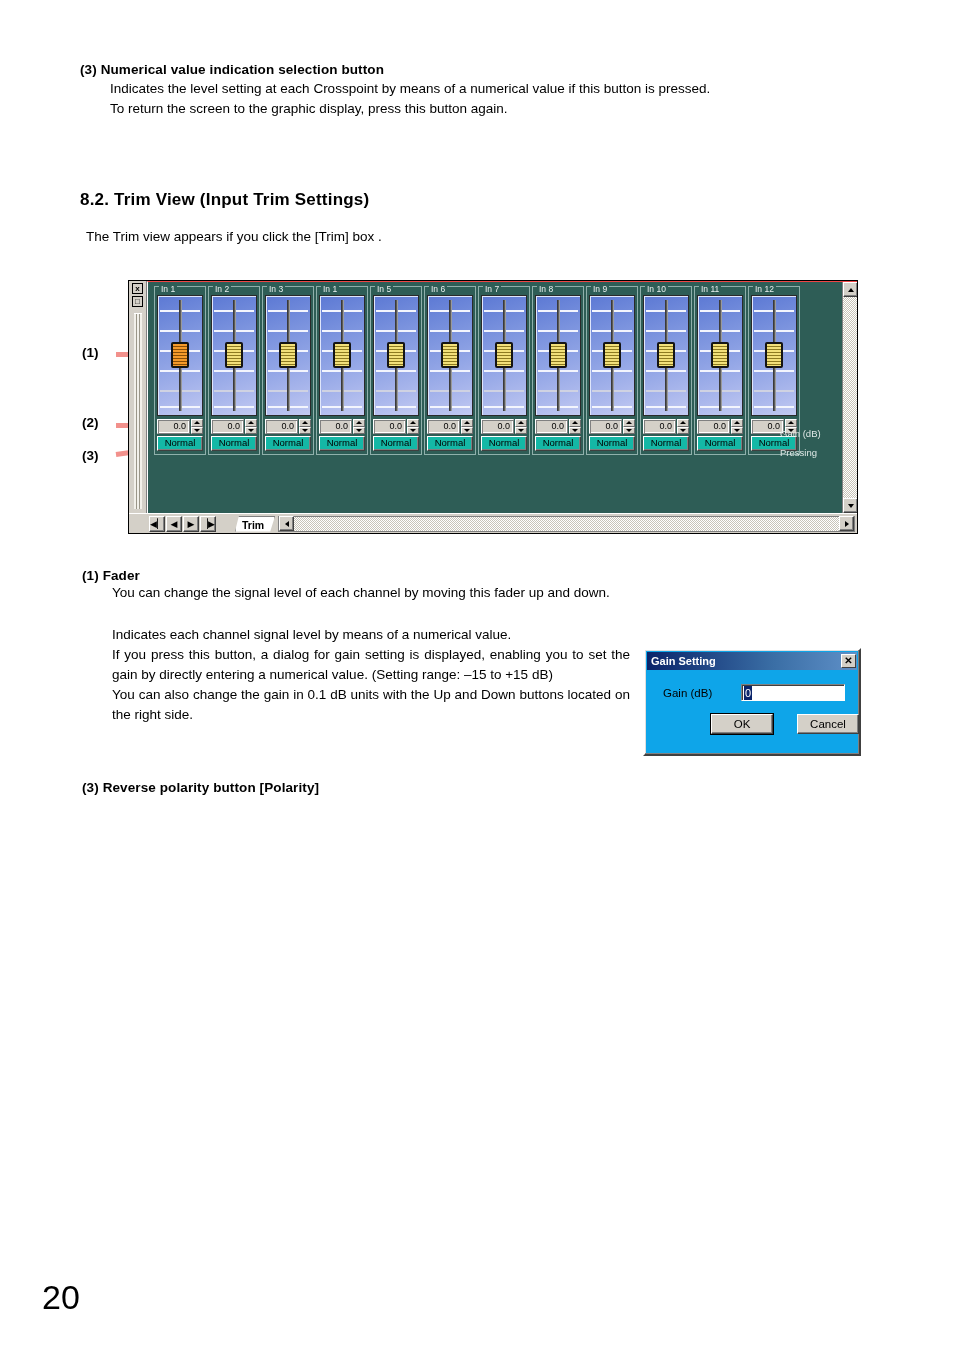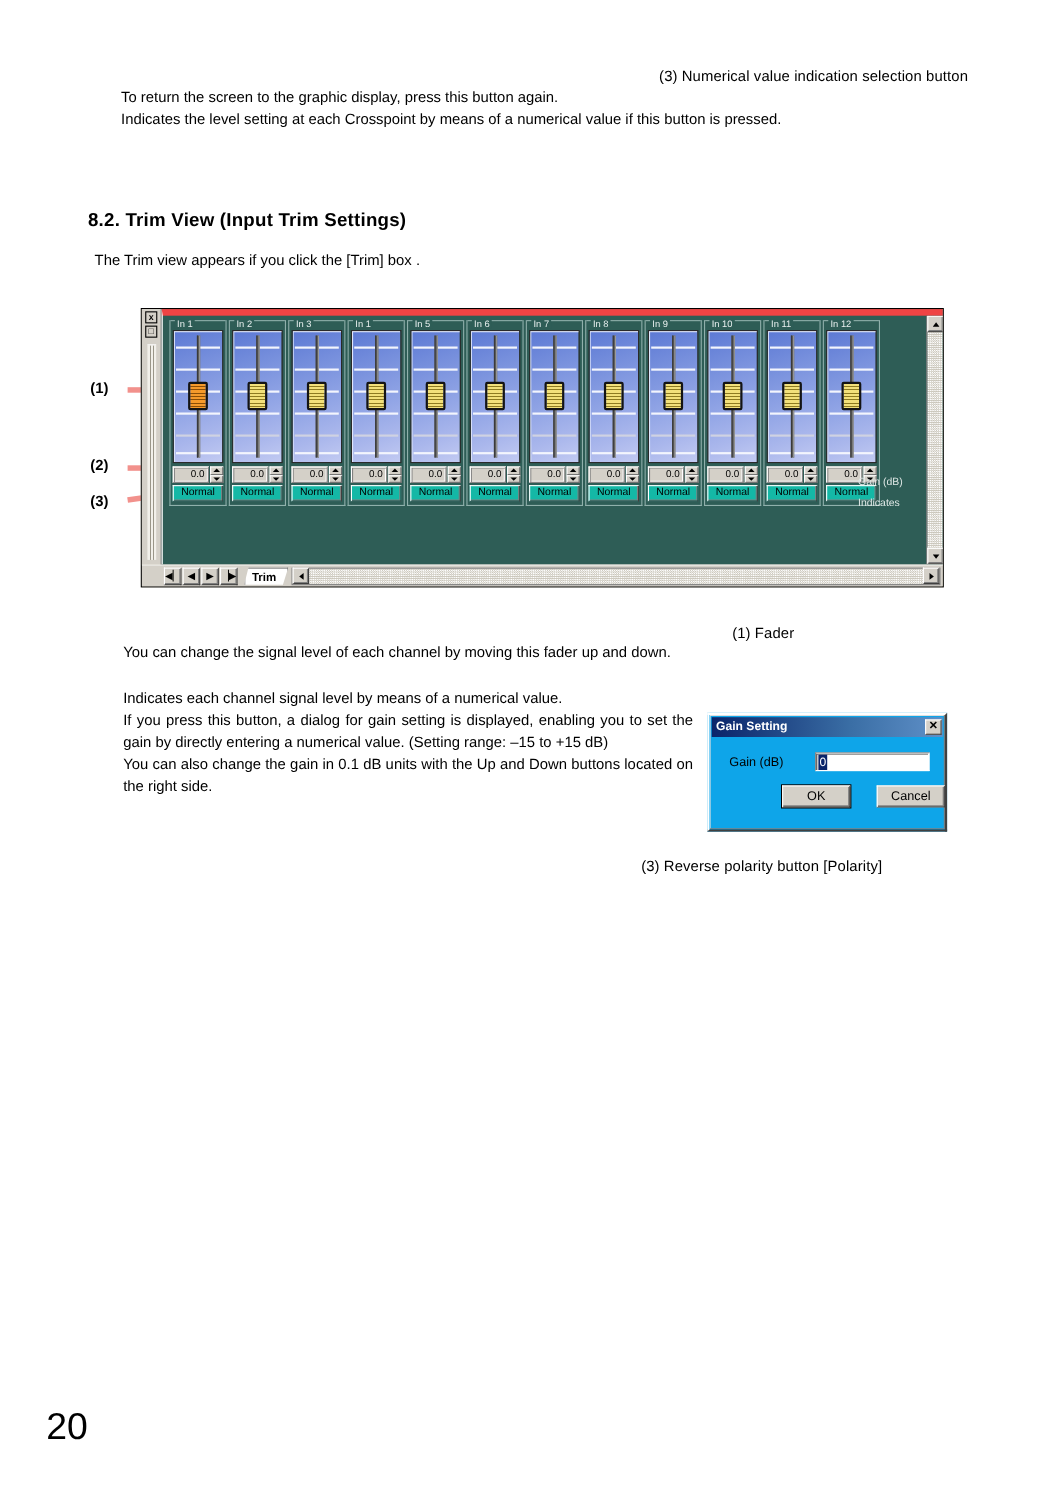--- a/index.html
+++ b/index.html
@@ -7,21 +7,21 @@
   body {
     width: 954px; height: 1351px;
     background: #ffffff;
     font-family: "Liberation Sans", sans-serif;
     color: #000000;
     position: relative;
     overflow: hidden;
   }
 
   .para-head {
-    font-size: 13.5px; font-weight: normal; letter-spacing: .1px; text-align: right;
+    font-size: 13.5px; font-weight: bold; letter-spacing: .1px;
   }
   .para-body {
     font-size: 13.5px; line-height: 20px;
   }
   .indent { margin-left: 30px; }
   .justify { text-align: justify; }
 
   
   .section-title {
     position:absolute; left:80px; top:190px;
@@ -64,21 +64,21 @@
   .rail-grip {
     width:8px; flex:1 1 auto; margin-top:4px; margin-bottom:4px;
     background:
       linear-gradient(90deg,#f2f0ea 0 2px,#9a9689 2px 3px,#f2f0ea 3px 5px,#9a9689 5px 6px,#f2f0ea 6px 8px);
     border-top:1px solid #fff;
   }
 
   
   #workspace {
     flex:1 1 auto; background:#2e5d56; position:relative;
-    border-top:6px solid #ef4444; border-left:1px solid #fff;
+    border-top:1px solid #ef4444; border-left:1px solid #fff;
     overflow:hidden;
   }
   #channels {
     position:absolute; left:6px; top:4px;
     display:flex; gap:2px;
   }
   .ch {
     width:52px;
     border:1px solid #8fb0ab;
     border-top:none;
@@ -211,21 +211,21 @@
     box-shadow: inset -1px -1px 0 #808080;
     font-size:9px; line-height:14px; text-align:center; color:#000;
     font-family:"DejaVu Sans", sans-serif;
   }
   .tab {
     height:16px; background:#ffffff;
     border:1px solid #808080; border-bottom:none;
     padding:0 10px 0 6px;
     font-size:10.5px; line-height:16px; font-weight:bold;
     transform: skewX(0deg);
-    position:relative; margin-left:4px;
+    position:relative; margin-left:17px;
     font-family:"Liberation Sans", sans-serif;
     clip-path: polygon(4px 0, 100% 0, calc(100% - 5px) 100%, 0 100%);
   }
   #hscroll {
     flex:1 1 auto; height:16px; margin-left:3px; margin-right:2px;
     background:
       repeating-conic-gradient(#ffffff 0 25%, #c8c4b8 0 50%) 0 0/2px 2px;
     border:1px solid #808080; display:flex; align-items:center;
   }
   #hscroll .thumbless { flex:1 1 auto; }
@@ -293,22 +293,22 @@
     position:absolute; left:42px; top:1278px;
     font-size:34px; color:#000;
     font-family:"Liberation Sans", sans-serif;
   }
 </style>
 </head>
 <body>
 
 <div id="top-block">
   <div class="para-head">(3)  Numerical value indication selection button</div>
+  <div class="para-body line">Indicates the level setting at each Crosspoint by means of a numerical value if this button is pressed.</div>
   <div class="para-body line">To return the screen to the graphic display, press this button again.</div>
-  <div class="para-body line">Indicates the level setting at each Crosspoint by means of a numerical value if this button is pressed.</div>
 </div>
 
 <div class="section-title">8.2. Trim View (Input Trim Settings)</div>
 <div id="intro-line">The Trim view appears if you click the [Trim] box .</div>
 
 <div class="callout-label" style="left:82px; top:345px;">(1)</div>
 <div class="leader" style="left:116px; top:352px; width:62px;"></div>
 
 <div class="callout-label" style="left:82px; top:415px;">(2)</div>
 <div class="leader" style="left:116px; top:423px; width:58px;"></div>
@@ -588,21 +588,21 @@
                 <div class="up"></div>
                 <div class="down"></div>
               </div>
             </div>
             <div class="pol-btn">Normal</div>
           </div>
         </div>
 
       <div class="ws-captions">
         <div class="cap-gain">Gain (dB)</div>
-        <div class="cap-pol">Indicates</div>
+        <div class="cap-pol">Pressing</div>
       </div>
 
       <div id="vscroll">
         <div class="sb-arrow up"></div>
         <div class="sb-arrow down"></div>
       </div>
     </div>
   </div>
 
   <div id="trim-footer">

